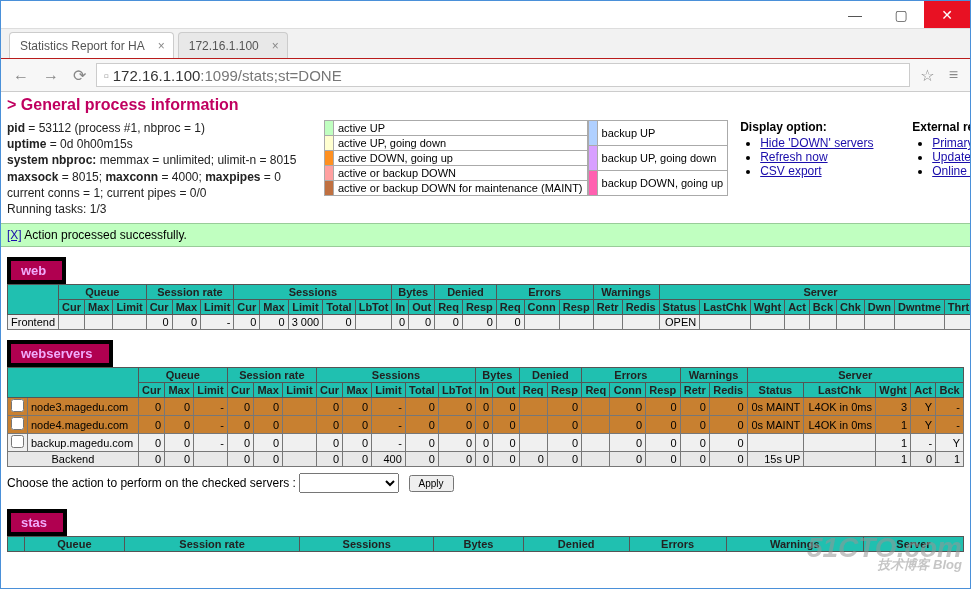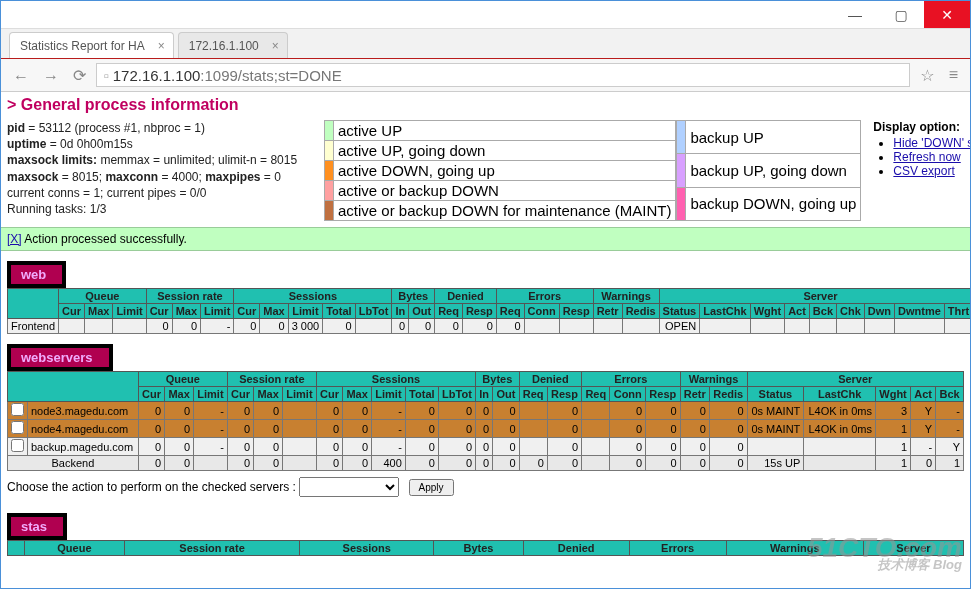--- a/index.html
+++ b/index.html
@@ -18,21 +18,21 @@
 .url-field .host { color: #333; }
 .iconbtn { color: #888; font-size: 16px; padding: 0 4px; }
 .content { flex: 1; overflow: auto; background: #fff; padding: 0; position: relative; }
 h2.gpi { color: #c00060; font-size: 16px; font-weight: bold; padding: 4px 6px; }
 .info-row { display: flex; align-items: flex-start; padding: 2px 6px 6px; gap: 12px; }
 .procinfo { font-size: 12px; color: #222; line-height: 1.35; min-width: 305px; }
 .procinfo b { font-weight: bold; }
 .legend-wrap { flex: 1; }
 .legend { display: flex; gap: 0; }
 .legend-col { border-collapse: collapse; }
-.legend-col td { font-size: 15px; padding: 1px 4px; border: 1px solid #aaa; white-space: nowrap; }
+.legend-col td { font-size: 11px; padding: 1px 4px; border: 1px solid #aaa; white-space: nowrap; }
 .swatch { width: 14px; }
 .c-up { background: #c0ffc0; }
 .c-upgd { background: #ffffd0; }
 .c-dnup { background: #ff9020; }
 .c-dn { background: #ffa0a0; }
 .c-maint { background: #c07040; }
 .c-bkup { background: #b0d0ff; }
 .c-bkugd { background: #d8a0ff; }
 .c-bkdnup { background: #ff60b0; }
 .c-nc { background: #e0e0e0; }
@@ -94,21 +94,21 @@
     <span class="iconbtn">≡</span>
   </div>
 
   <div class="content">
     <h2 class="gpi">&gt; General process information</h2>
 
     <div class="info-row">
       <div class="procinfo">
         <b>pid</b><span> = 53112 (process #1, nbproc = 1)</span><br>
         <b>uptime</b><span> = 0d 0h00m15s</span><br>
-        <b>maxsock limits:</b><span> memmax = unlimited; ulimit-n = 8015</span><br>
+        <b>system nbproc:</b><span> memmax = unlimited; ulimit-n = 8015</span><br>
         <b>maxsock</b><span> = 8015; </span><b>maxconn</b><span> = 4000; </span><b>maxpipes</b><span> = 0</span><br>
         <span>current conns = 1; current pipes = 0/0</span><br>
         <span>Running tasks: 1/3</span>
       </div>
 
       <div class="legend-wrap">
         <div class="legend">
           <table class="legend-col">
             <tbody>
                 <tr>

